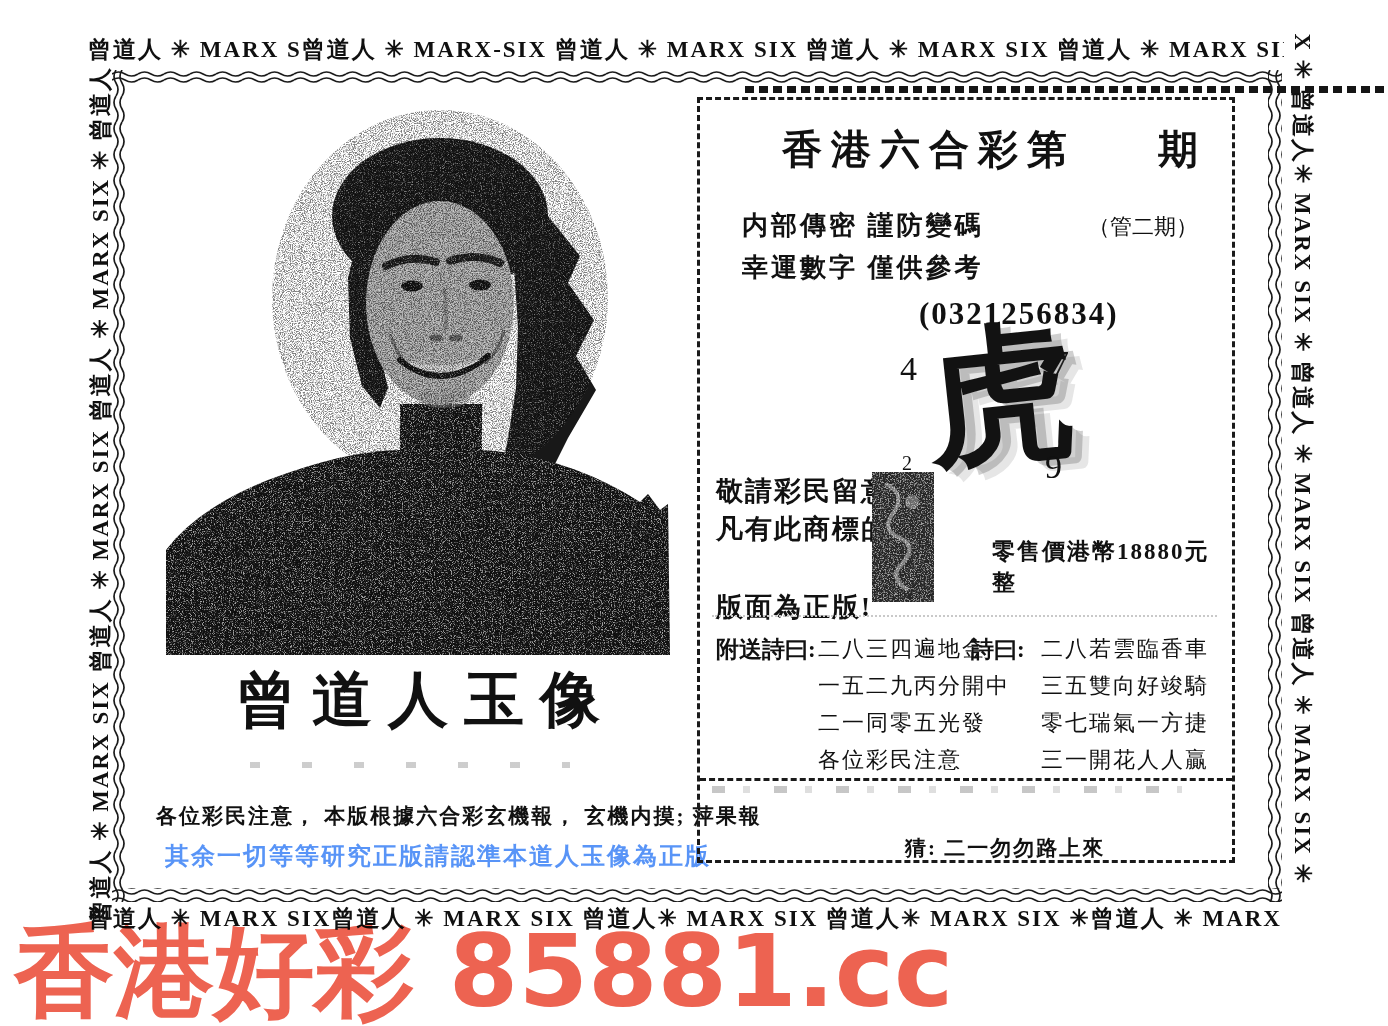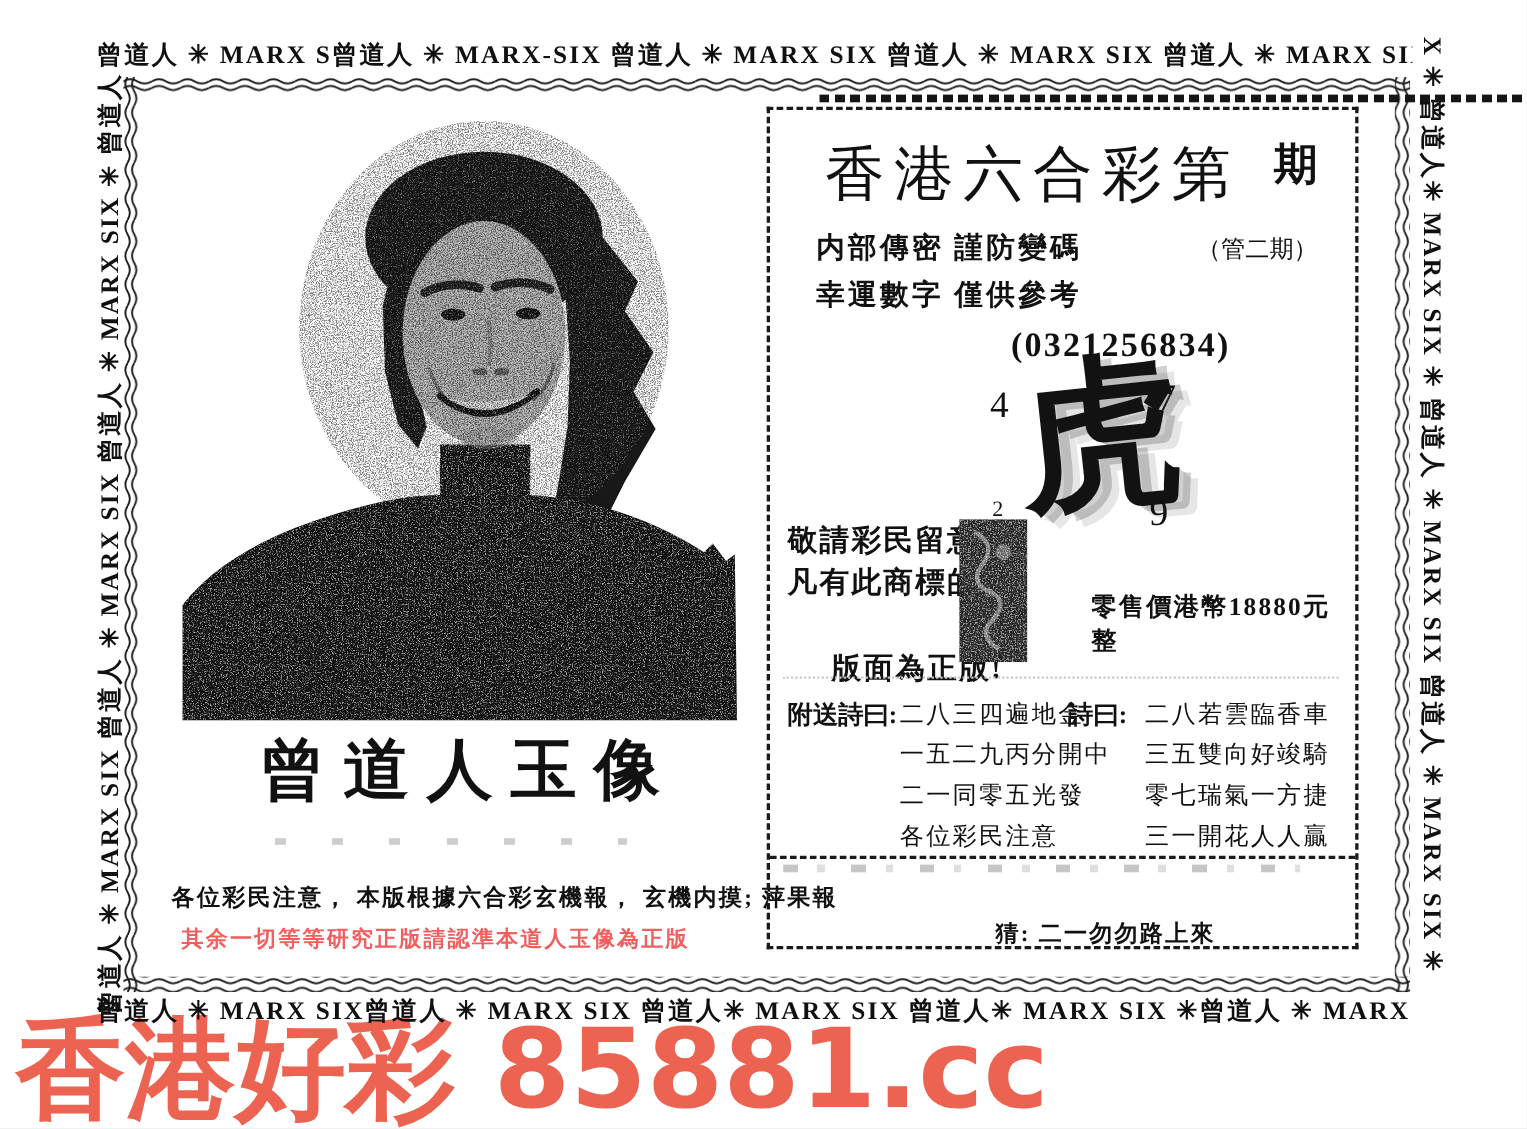--- a/index.html
+++ b/index.html
@@ -12,21 +12,21 @@
   #border-bottom{left:88px;top:903px;width:1196px;overflow:hidden;z-index:5;}
   .vside{width:860px;text-align:center;overflow:hidden;}
   #border-left{left:-330px;top:478px;transform:rotate(-90deg);}
   #border-right{left:872px;top:448px;transform:rotate(90deg);}
   
   #dotted-artifact{left:745px;top:86px;width:643px;height:7px;
      background:repeating-linear-gradient(90deg,#151515 0 9px,transparent 9px 14px);}
   
   #panel{left:697px;top:97px;width:538px;height:766px;border:3px dashed #1a1a1a;box-sizing:border-box;}
   #panel .abs{font-family:"Liberation Serif","DejaVu Serif",serif;}
-  .panel-title{font-size:54px;font-weight:400;letter-spacing:9px;}
+  .panel-title{font-size:40px;font-weight:700;letter-spacing:9px;margin-left:32px;}
   .panel-issue{font-size:40px;font-weight:900;}
   .panel-line{font-size:26px;font-weight:600;letter-spacing:3px;}
   .panel-note{font-size:22px;font-weight:400;}
   .panel-number{font-size:31px;font-weight:600;letter-spacing:2px;font-family:"Liberation Serif",serif;}
   .corner-num{font-size:34px;font-weight:500;font-family:"DejaVu Serif",serif;}
   #tiger{font-size:148px;line-height:1;font-weight:900;transform:rotate(-6deg);color:#121212;
          text-shadow:10px 6px 0 rgba(40,40,40,0.22), 16px 12px 0 rgba(90,90,90,0.15);}
   .notice-line{font-size:27px;font-weight:700;letter-spacing:2px;line-height:38px;}
   .price{font-size:23px;font-weight:600;letter-spacing:2px;}
   .poem-label{font-size:23px;font-weight:600;}
@@ -35,21 +35,21 @@
   #panel-sep{border-top:2px dotted #c9c9c9;width:505px;height:0;}
   #subbox-top{border-top:3px dashed #1a1a1a;width:532px;height:0;}
   #smudge{width:470px;height:7px;opacity:.8;
      background:repeating-linear-gradient(90deg,rgba(70,70,70,.38) 0 13px,transparent 13px 31px,rgba(70,70,70,.22) 31px 38px,transparent 38px 62px);}
   
   #photo{left:148px;top:98px;width:540px;height:557px;}
   #caption{left:236px;top:660px;font-size:60px;font-weight:900;letter-spacing:16px;white-space:nowrap;}
   #caption-smudge{left:250px;top:762px;width:320px;height:6px;
      background:repeating-linear-gradient(90deg,rgba(90,90,90,.3) 0 10px,transparent 10px 52px);}
   .note{font-size:21px;font-weight:600;letter-spacing:2px;white-space:nowrap;}
-  #note2{font-size:20px;color:#ef4444;opacity:.85;}
+  #note2{font-size:24px;color:#3b82f6;opacity:.85;}
   
   #watermark{left:14px;top:906px;font-size:100px;font-weight:800;color:#ed6351;
      font-family:"DejaVu Sans","Liberation Sans",sans-serif;white-space:nowrap;
      mix-blend-mode:multiply;z-index:60;letter-spacing:0px;}
 </style>
 </head>
 <body>
 
 <div id="page">
 
@@ -144,21 +144,21 @@
     <div class="abs panel-number" style="left:195px;top:196px;margin-left:24px;">(0321256834)</div>
 
     <div class="abs corner-num" style="left:200px;top:250px;">4</div>
     <div class="abs corner-num" style="left:352px;top:244px;">7</div>
     <div id="tiger" class="abs" style="left:226px;top:222px;">虎</div>
     <div class="abs corner-num" style="left:345px;top:348px;">9</div>
     <div class="abs corner-num" style="left:202px;top:352px;font-size:20px;">2</div>
 
     <div class="abs notice-line" style="left:16px;top:372px;">敬請彩民留意</div>
     <div class="abs notice-line" style="left:16px;top:410px;">凡有此商標的</div>
-    <div class="abs notice-line" style="left:16px;top:488px;margin-left:40px;">版面為正版!</div>
+    <div class="abs notice-line" style="left:16px;top:488px;">版面為正版!</div>
 
     <div class="abs" style="left:172px;top:372px;">
       <svg width="62" height="130" viewBox="0 0 62 130">
         <defs>
           <filter id="fStamp" x="0%" y="0%" width="100%" height="100%">
             <feTurbulence type="fractalNoise" baseFrequency="0.8" numOctaves="2" seed="3" stitchTiles="stitch"></feTurbulence>
             <feColorMatrix type="matrix" values="0 0 0 0 1  0 0 0 0 1  0 0 0 0 1  3 3 3 0 -4.4"></feColorMatrix>
           </filter>
         </defs>
         <rect width="62" height="130" fill="#262626"></rect>

